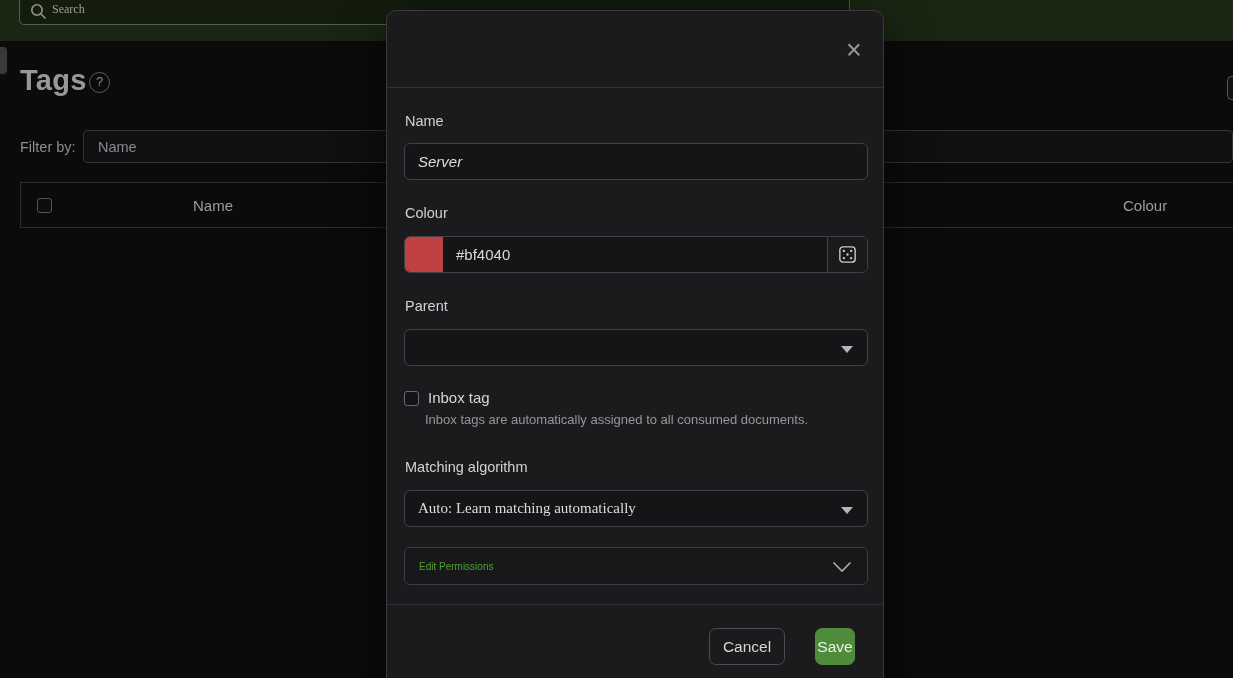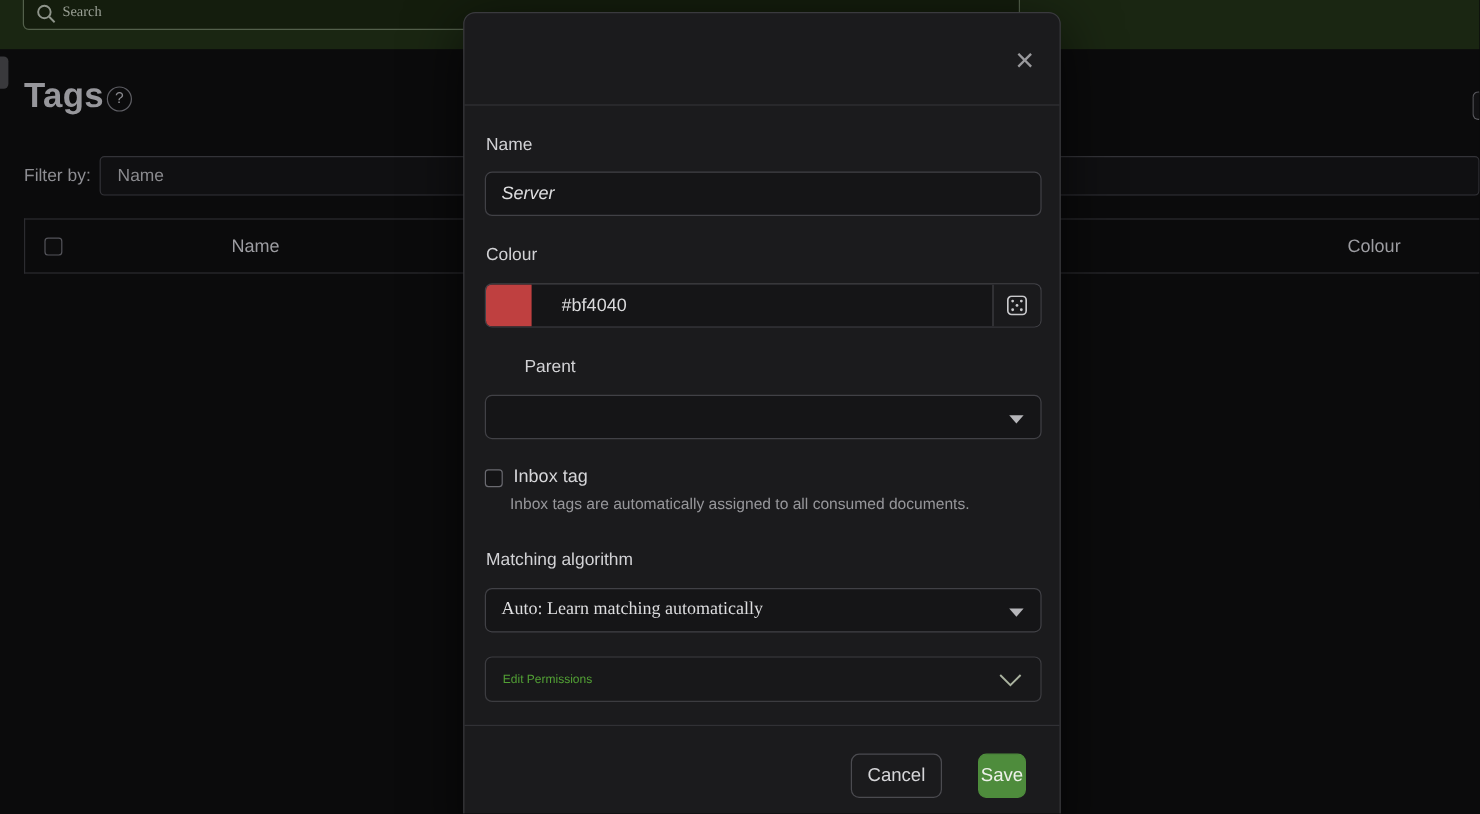--- a/index.html
+++ b/index.html
@@ -82,35 +82,35 @@
   .modal-close {
     position:absolute; right:12px; top:22px; width:34px; height:34px;
     background:none; border:none; color:#9a9a9d; font-size:27px; line-height:32px;
     cursor:pointer; font-family:"Liberation Sans", sans-serif;
   }
   .modal-body { position:relative; }
 
   .field-label { position:absolute; left:18px; font-size:14.5px; color:#d2d2d5; }
   .lbl-name     { top:25px; }
   .lbl-colour   { top:117px; }
-  .lbl-parent   { top:210px;margin-left:32px; }
+  .lbl-parent   { top:210px; }
   .lbl-matching { top:371px; }
 
   .text-input {
     position:absolute; left:17px; width:464px; height:37px;
     background:#151517; border:1px solid #414146; border-radius:6px;
     color:#dedee0; font-size:15px; padding:0 13px; outline:none;
     font-family:"Liberation Sans", sans-serif;
   }
   .inp-name { top:55px;font-style:italic; }
 
   .colour-group {
     position:absolute; left:17px; top:148px; width:464px; height:37px;
     border:1px solid #414146; border-radius:6px; background:#151517;
-    display:flex; align-items:stretch; overflow:hidden;gap:12px;
+    display:flex; align-items:stretch; overflow:hidden;
   }
   .colour-swatch { width:38px; flex:0 0 38px; background:#bf4040; }
   .colour-value {
     flex:1; background:transparent; border:none; outline:none;
     color:#d9d9db; font-size:15px; padding:0 13px;
     font-family:"Liberation Sans", sans-serif;
   }
   .dice-btn {
     flex:0 0 40px; border:none; border-left:1px solid #414146;
     background:#1a1a1c; display:flex; align-items:center; justify-content:center;

